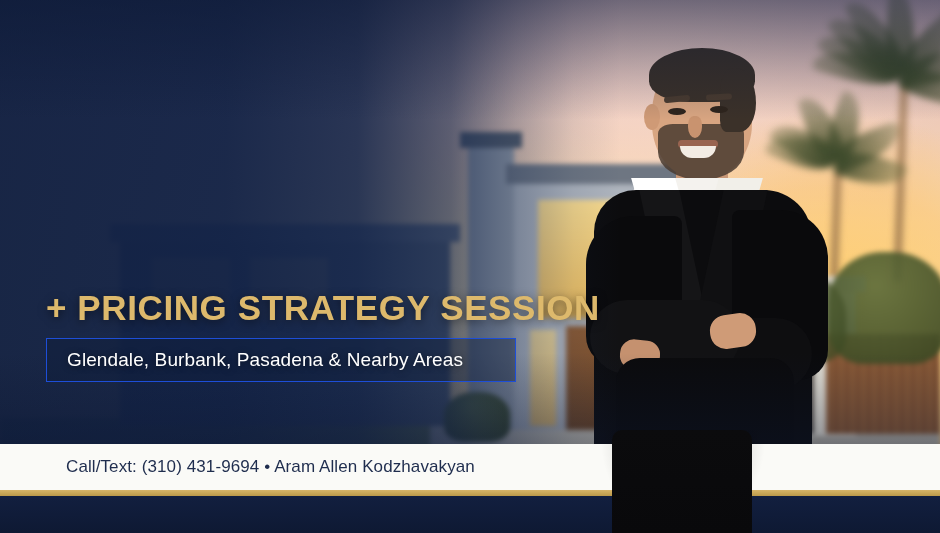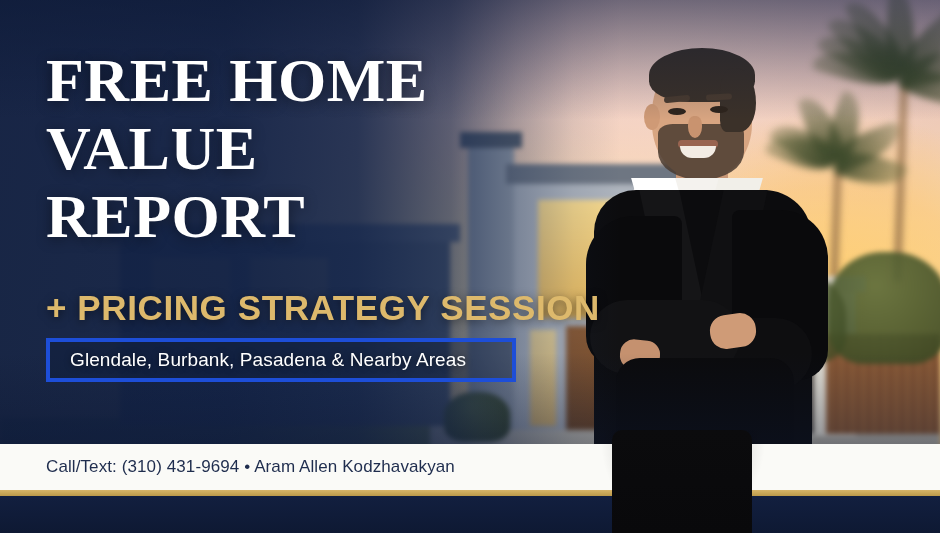--- a/index.html
+++ b/index.html
@@ -146,41 +146,41 @@
     letter-spacing:.6px;
     color:#ddb96c;
     text-shadow:0 2px 10px rgba(0,0,0,.5);
     margin:0;
   }
 
   .area-badge{
     position:absolute;left:46px;top:338px;
     width:470px;height:44px;
     box-sizing:border-box;
-    border:4px solid #1d4ed8;
+    border:1px solid #1d4ed8;
     background:rgba(14,28,58,.42);
     display:flex;align-items:center;
   }
   .area-badge .label{
     padding-left:20px;
     font-size:19px;
     font-weight:400;
     color:#ffffff;
     letter-spacing:.1px;
     text-shadow:0 1px 6px rgba(0,0,0,.55);
   }
 
   
   .contact-bar{
     position:absolute;left:0;top:444px;width:100%;height:46px;
     background:#fafaf7;
     display:flex;align-items:center;
   }
   .contact-text{
-    padding-left:46px;
+    padding-left:66px;
     font-size:17px;
     color:#1f2d4e;
     letter-spacing:.1px;
     white-space:nowrap;
   }
   .gold-rule{
     position:absolute;left:0;top:490px;width:100%;height:6px;
     background:linear-gradient(to bottom,#d7b569,#bb9949);
   }
   .bottom-band{
@@ -293,25 +293,20 @@
     <div class="a-hand2"></div>
     <div class="a-torso-low"></div>
   </div>
 
   <div class="navy-overlay"></div>
   <div class="top-shade"></div>
   <div class="bottom-shade"></div>
 
   <div class="content">
 
-    <h1 class="headline">
-      <span>FREE HOME</span>
-      <span>VALUE</span>
-      <span>REPORT</span>
-    </h1>
 
     <h2 class="subhead">+ PRICING STRATEGY SESSION</h2>
 
     <div class="area-badge">
       <span class="label">Glendale, Burbank, Pasadena &amp; Nearby Areas</span>
     </div>
 
   </div>
 
   <div class="contact-bar">

